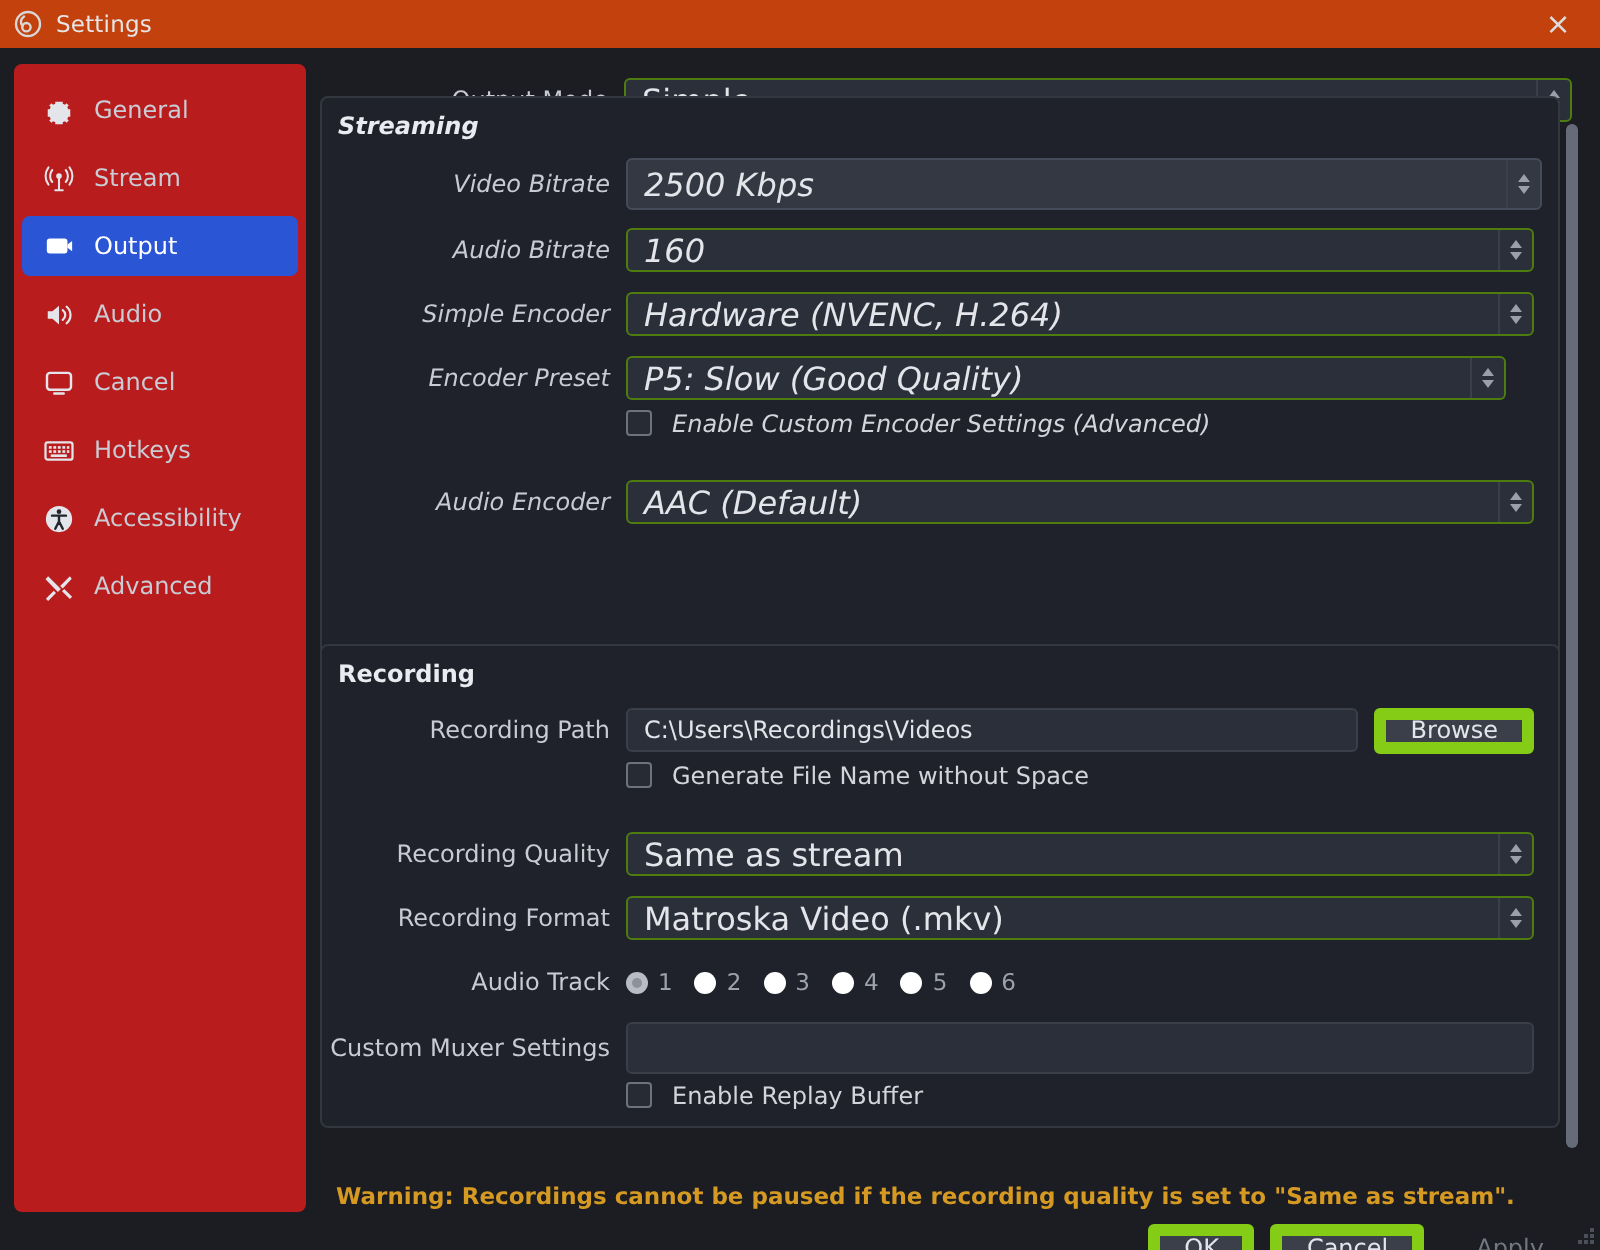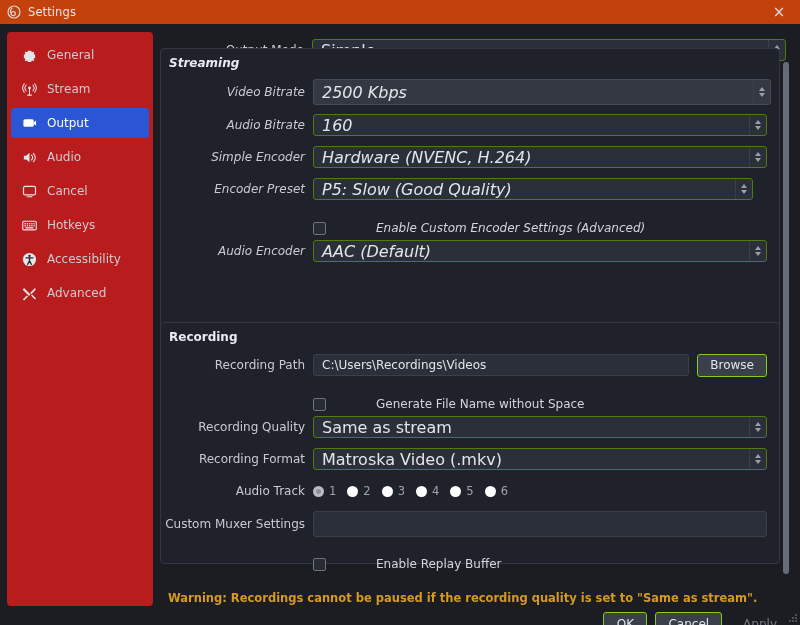--- a/index.html
+++ b/index.html
@@ -109,29 +109,29 @@
 
   
   .textfield {
     height: 22px; background: #2b2f39; border: 1px solid #3a3f4a;
     border-radius: 3px; display: flex; align-items: center;
     color: #e3e5ea; font-size: 12px; padding-left: 8px;
   }
 
   
   .btn {
-    height: 23px; background: #3a3f4a; border: 1px solid #84cc16;
+    height: 23px; background: #3a3f4a; border: 6px solid #84cc16;
     border-radius: 3px; color: #e3e5ea; font-size: 12px;
     display: inline-flex; align-items: center; justify-content: center;
     padding: 0 12px;
   }
   .btn.disabled { background: transparent; border-color: transparent; color: #73777f; }
 
   
-  .checkrow { display: flex; align-items: flex-end; height: 30px; gap: 40px; }
+  .checkrow { display: flex; align-items: flex-start; height: 30px; }
   .checkbox {
     width: 13px; height: 13px; border: 1px solid #6d727c;
     border-radius: 2px; background: #272b34; flex: 0 0 13px;
   }
   .checklabel { margin-left: 10px; color: #d2d5dc; font-size: 12px; }
 
   
   .radiogroup { display: flex; align-items: center; }
   .radio-item { display: flex; align-items: center; margin-right: 11px; }
   .radio {

